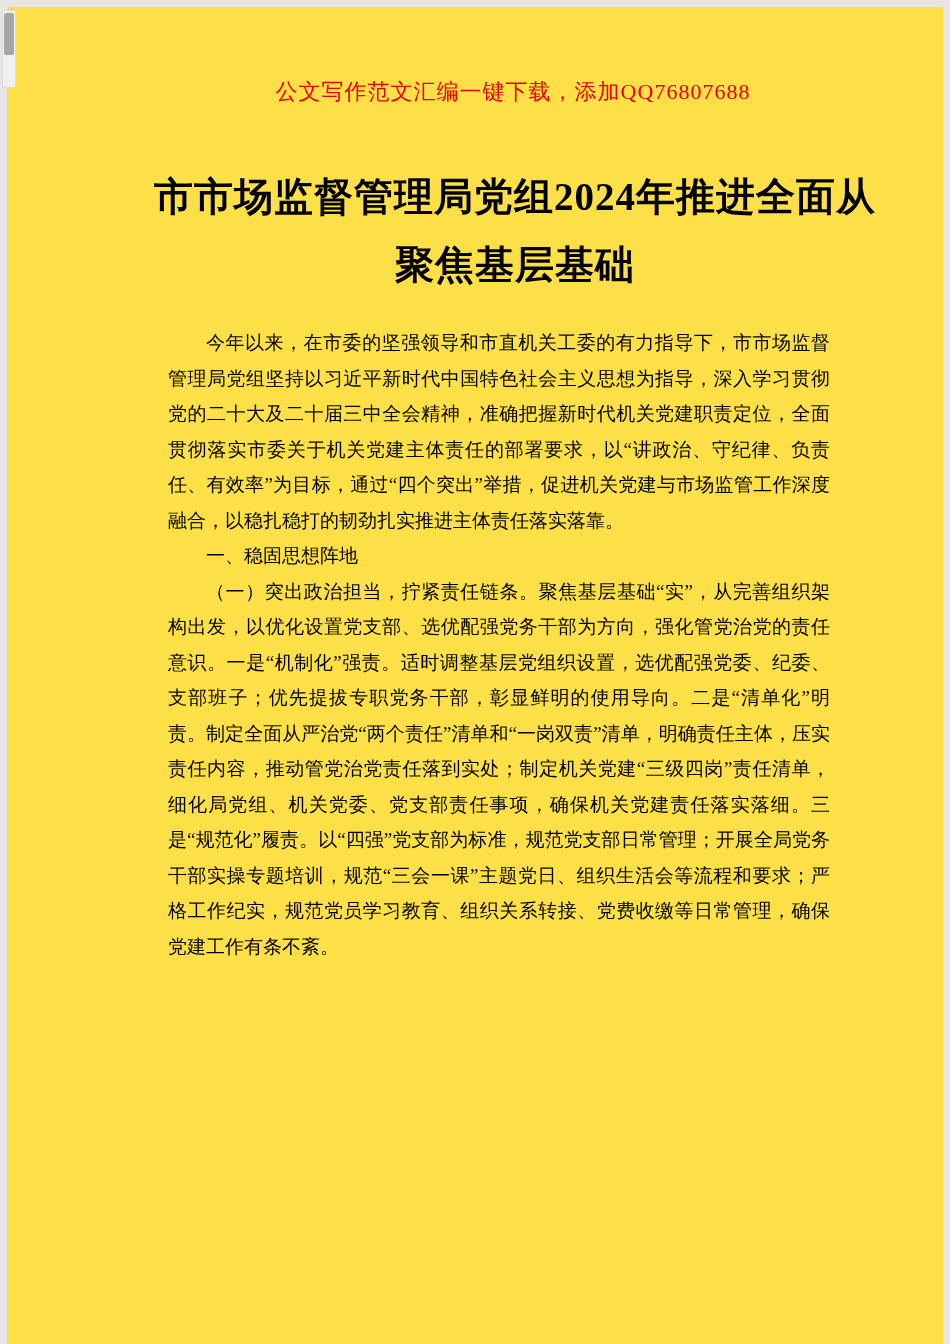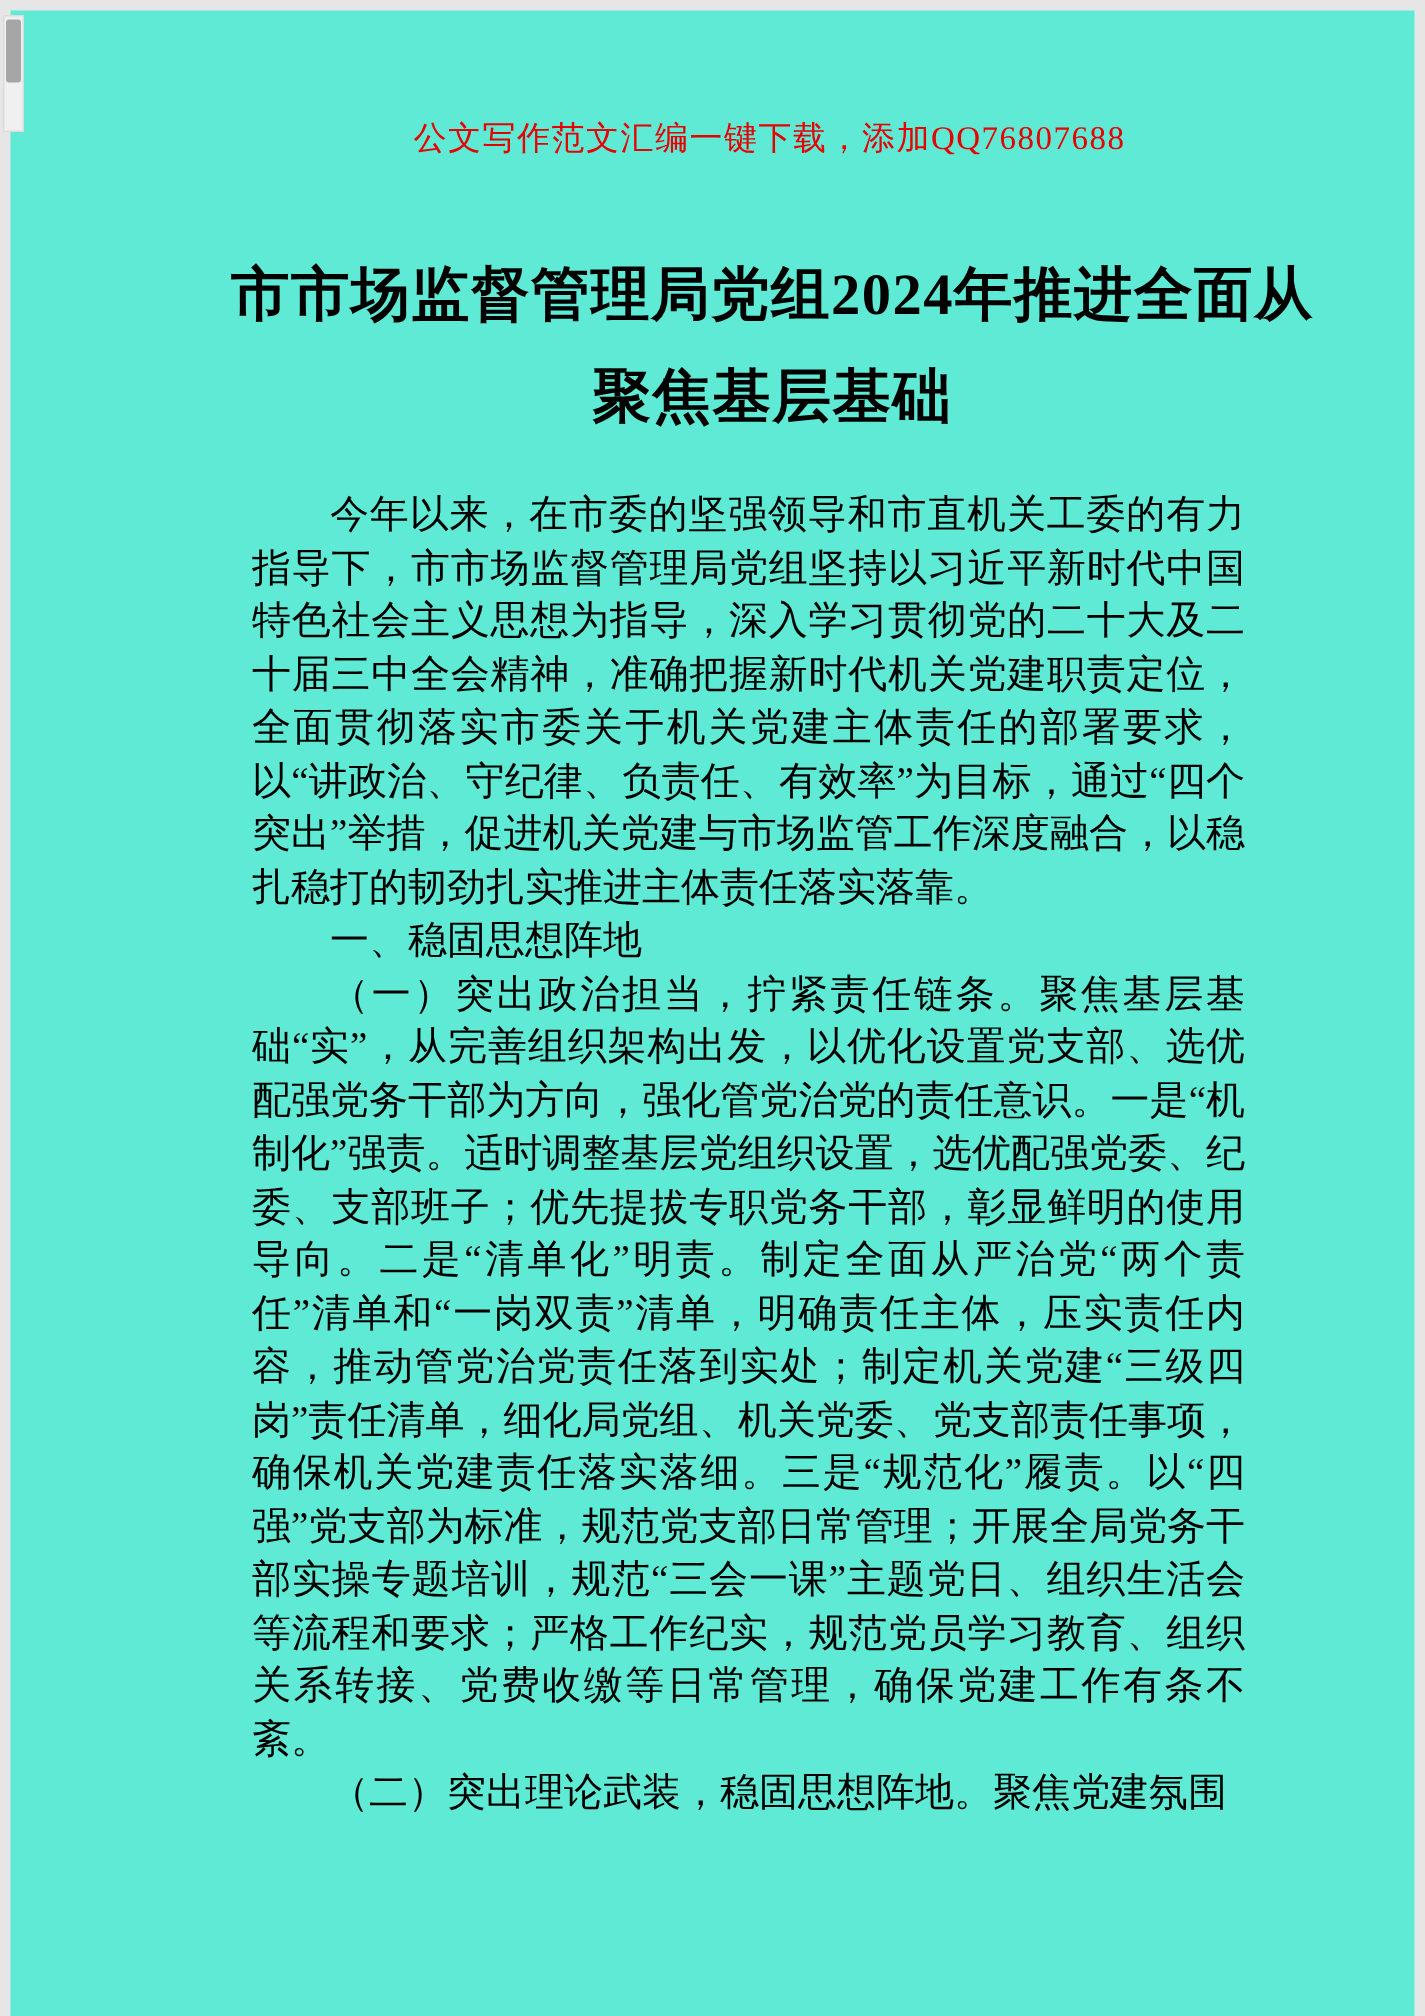--- a/index.html
+++ b/index.html
@@ -11,21 +11,21 @@
     overflow: hidden;
     position: relative;
     font-family: "Liberation Serif", "DejaVu Serif", serif;
   }
   .page {
     position: absolute;
     left: 7px;
     top: 7px;
     width: 936px;
     height: 1337px;
-    background: #5eead4;
+    background: #fde047;
     padding-left: 48px;
   }
   
   .scrollbar-track {
     position: absolute;
     left: 2px;
     top: 10px;
     width: 14px;
     height: 78px;
     background: #f0f0f0;
@@ -64,21 +64,21 @@
     white-space: nowrap;
     letter-spacing: 1px;
     margin-left: 32px;
   }
   .doc-body {
     margin: 26px auto 0 auto;
     width: 662px;
   }
   .para {
     margin: 0;
-    font-size: 26px;
+    font-size: 19px;
     line-height: 35.5px;
     color: #000000;
     text-align: justify;
     text-justify: inter-ideograph;
     text-indent: 2em;
     word-break: break-all;
   }
 </style>
 </head>
 <body>
@@ -95,17 +95,16 @@
 
     <div class="doc-title">
       <span class="title-line">市市场监督管理局党组2024年推进全面从</span>
       <span class="title-line">聚焦基层基础</span>
     </div>
 
     <div class="doc-body">
       <p class="para">今年以来，在市委的坚强领导和市直机关工委的有力指导下，市市场监督管理局党组坚持以习近平新时代中国特色社会主义思想为指导，深入学习贯彻党的二十大及二十届三中全会精神，准确把握新时代机关党建职责定位，全面贯彻落实市委关于机关党建主体责任的部署要求，以“讲政治、守纪律、负责任、有效率”为目标，通过“四个突出”举措，促进机关党建与市场监管工作深度融合，以稳扎稳打的韧劲扎实推进主体责任落实落靠。</p>
       <p class="para">一、稳固思想阵地</p>
       <p class="para">（一）突出政治担当，拧紧责任链条。聚焦基层基础“实”，从完善组织架构出发，以优化设置党支部、选优配强党务干部为方向，强化管党治党的责任意识。一是“机制化”强责。适时调整基层党组织设置，选优配强党委、纪委、支部班子；优先提拔专职党务干部，彰显鲜明的使用导向。二是“清单化”明责。制定全面从严治党“两个责任”清单和“一岗双责”清单，明确责任主体，压实责任内容，推动管党治党责任落到实处；制定机关党建“三级四岗”责任清单，细化局党组、机关党委、党支部责任事项，确保机关党建责任落实落细。三是“规范化”履责。以“四强”党支部为标准，规范党支部日常管理；开展全局党务干部实操专题培训，规范“三会一课”主题党日、组织生活会等流程和要求；严格工作纪实，规范党员学习教育、组织关系转接、党费收缴等日常管理，确保党建工作有条不紊。</p>
-      <p class="para">（二）突出理论武装，稳固思想阵地。聚焦党建氛围</p>
     </div>
 
   </div>
 </div>
 
 </body></html>

